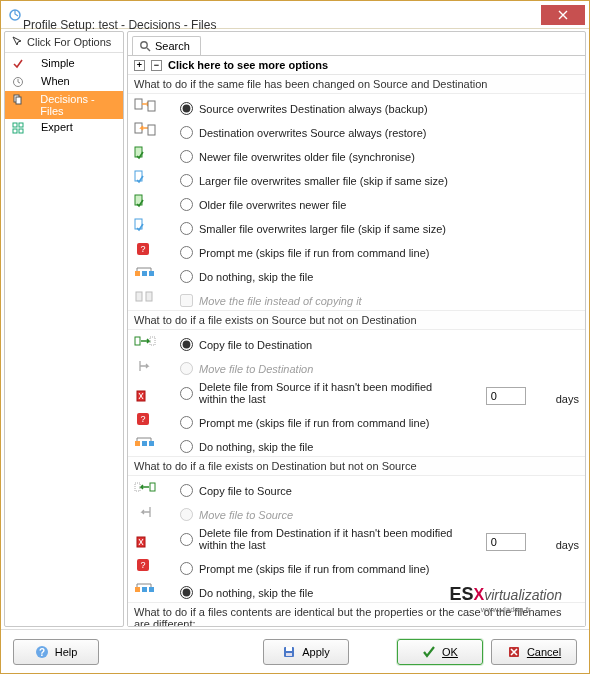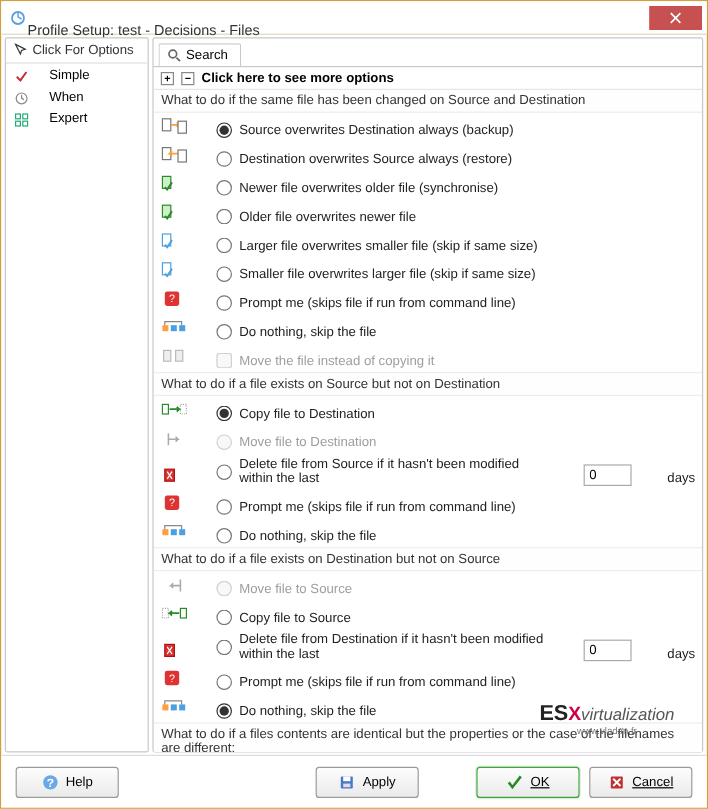--- a/index.html
+++ b/index.html
@@ -30,21 +30,21 @@
 
   .more-bar { display: flex; align-items: center; gap: 6px; padding: 3px 6px; font-weight: bold; font-size: 11px; border-bottom: 1px solid #e6e6e6; }
   .exp-btn { width: 11px; height: 11px; border: 1px solid #888; display: flex; align-items: center; justify-content: center; font-size: 9px; line-height: 1; cursor: pointer; }
 
   .scroll { flex: 1; overflow-y: auto; overflow-x: hidden; padding: 0; }
 
   .section-hdr { background: #fefefe; font-size: 11px; color: #333; padding: 3px 6px 3px 6px; border-top: 1px solid #ededed; border-bottom: 1px solid #ededed; }
   .section-hdr.first { border-top: none; }
 
   .option-row { display: flex; align-items: flex-end; gap: 24px; padding: 3px 6px; font-size: 11px; color: #222; }
-  .option-row.disabled .opt-label, .option-row.disabled input { color: #9e9e9e; }
+  .option-row.disabled .opt-label, .option-row.disabled input { color: #9e9e9e; font-style: italic; }
   .row-icon { width: 22px; height: 18px; flex: none; display: flex; align-items: center; justify-content: center; }
   .radio-wrap { display: flex; align-items: center; gap: 6px; }
   input[type=radio], input[type=checkbox] { margin: 0; accent-color: #333; }
   .opt-label { }
   .days-input { width: 40px; height: 18px; border: 1px solid #aaa; padding: 0 4px; font-size: 11px; margin: 0 6px; }
 
   
   .scroll::-webkit-scrollbar { width: 16px; }
   .scroll::-webkit-scrollbar-track { background: #f0f0f0; }
   .scroll::-webkit-scrollbar-thumb { background: #c0c0c0; border: 1px solid #a0a0a0; }
@@ -100,20 +100,29 @@
       </div>
       <div class="sidebar-item">
         <span class="node-icon">
             <svg width="12" height="12" viewBox="0 0 12 12">
               <circle cx="6" cy="6" r="4.5" fill="none" stroke="#888"></circle>
               <path d="M6 3v3l2 1" stroke="#888" fill="none"></path>
             </svg>
           </span>
         <span>When</span>
       </div>
+      <div class="sidebar-item selected">
+        <span class="node-icon">
+            <svg width="12" height="12" viewBox="0 0 12 12">
+              <rect x="2" y="1" width="5" height="7" fill="#fff" stroke="#555"></rect>
+              <rect x="4" y="3" width="5" height="7" fill="#fff" stroke="#555"></rect>
+            </svg>
+          </span>
+        <span>Decisions - Files</span>
+      </div>
       <div class="sidebar-item">
         <span class="node-icon">
             <svg width="12" height="12" viewBox="0 0 12 12">
               <rect x="1" y="1" width="4" height="4" fill="none" stroke="#2a7"></rect>
               <rect x="7" y="1" width="4" height="4" fill="none" stroke="#2a7"></rect>
               <rect x="1" y="7" width="4" height="4" fill="none" stroke="#2a7"></rect>
               <rect x="7" y="7" width="4" height="4" fill="none" stroke="#2a7"></rect>
             </svg>
           </span>
         <span>Expert</span>
@@ -176,39 +185,39 @@
             </svg>
           </span>
         <span class="radio-wrap">
             <input type="radio" name="g1" style="">
             <span class="opt-label">Newer file overwrites older file (synchronise)</span>
           </span>
       </div>
       <div class="option-row">
         <span class="row-icon">
             <svg width="22" height="18" viewBox="0 0 22 18">
+              <rect x="1" y="2" width="7" height="10" fill="#fff" stroke="#4aa0e0"></rect>
+              <path d="M3 11l2 2 4-6" stroke="#4aa0e0" fill="none" stroke-width="1.6"></path>
+            </svg>
+          </span>
+        <span class="radio-wrap">
+            <input type="radio" name="g1" style="">
+            <span class="opt-label">Larger file overwrites smaller file (skip if same size)</span>
+          </span>
+      </div>
+      <div class="option-row">
+        <span class="row-icon">
+            <svg width="22" height="18" viewBox="0 0 22 18">
               <rect x="1" y="2" width="7" height="10" fill="#cef0c6" stroke="#2a8a2a"></rect>
               <path d="M3 11l2 2 4-6" stroke="#2a8a2a" fill="none" stroke-width="1.6"></path>
             </svg>
           </span>
         <span class="radio-wrap">
             <input type="radio" name="g1" style="">
             <span class="opt-label">Older file overwrites newer file</span>
-          </span>
-      </div>
-      <div class="option-row">
-        <span class="row-icon">
-            <svg width="22" height="18" viewBox="0 0 22 18">
-              <rect x="1" y="2" width="7" height="10" fill="#fff" stroke="#4aa0e0"></rect>
-              <path d="M3 11l2 2 4-6" stroke="#4aa0e0" fill="none" stroke-width="1.6"></path>
-            </svg>
-          </span>
-        <span class="radio-wrap">
-            <input type="radio" name="g1" style="">
-            <span class="opt-label">Larger file overwrites smaller file (skip if same size)</span>
           </span>
       </div>
       <div class="option-row">
         <span class="row-icon">
             <svg width="22" height="18" viewBox="0 0 22 18">
               <rect x="1" y="2" width="7" height="10" fill="#fff" stroke="#4aa0e0"></rect>
               <path d="M3 11l2 2 4-6" stroke="#4aa0e0" fill="none" stroke-width="1.6"></path>
             </svg>
           </span>
         <span class="radio-wrap">
@@ -317,42 +326,42 @@
             </svg>
           </span>
         <span class="radio-wrap">
             <input type="radio" name="g2" style="">
             <span class="opt-label">Do nothing, skip the file</span>
           </span>
       </div>
 
       <div class="section-hdr">What to do if a file exists on Destination but not on Source</div>
 
-      <div class="option-row disabled">
-        <span class="row-icon">
-            <svg width="22" height="18" viewBox="0 0 22 18">
-              <path d="M16 4v10M16 9H8l2-2m-2 2l2 2" stroke="#aaa" fill="none" stroke-width="1.3"></path>
-            </svg>
-          </span>
-        <span class="radio-wrap">
-            <input type="radio" name="g3" disabled="" style="">
-            <span class="opt-label">Move file to Source</span>
-          </span>
-      </div>
       <div class="option-row">
         <span class="row-icon">
             <svg width="22" height="18" viewBox="0 0 22 18">
               <rect x="16" y="4" width="5" height="8" fill="#fff" stroke="#2a8a2a"></rect>
               <path d="M15 8H7l2-2m-2 2l2 2" stroke="#2a8a2a" fill="none" stroke-width="1.5"></path>
               <rect x="1" y="4" width="5" height="8" fill="none" stroke="#aaa" stroke-dasharray="1 1"></rect>
             </svg>
           </span>
         <span class="radio-wrap">
             <input type="radio" name="g3" style="">
             <span class="opt-label">Copy file to Source</span>
+          </span>
+      </div>
+      <div class="option-row disabled">
+        <span class="row-icon">
+            <svg width="22" height="18" viewBox="0 0 22 18">
+              <path d="M16 4v10M16 9H8l2-2m-2 2l2 2" stroke="#aaa" fill="none" stroke-width="1.3"></path>
+            </svg>
+          </span>
+        <span class="radio-wrap">
+            <input type="radio" name="g3" disabled="" style="">
+            <span class="opt-label">Move file to Source</span>
           </span>
       </div>
       <div class="option-row">
         <span class="row-icon">
             <svg width="22" height="18" viewBox="0 0 22 18">
               <rect x="3" y="4" width="8" height="10" fill="#d33" stroke="#a11"></rect>
               <path d="M5 6l4 6m0-6l-4 6" stroke="#fff"></path>
             </svg>
           </span>
         <span class="radio-wrap">

